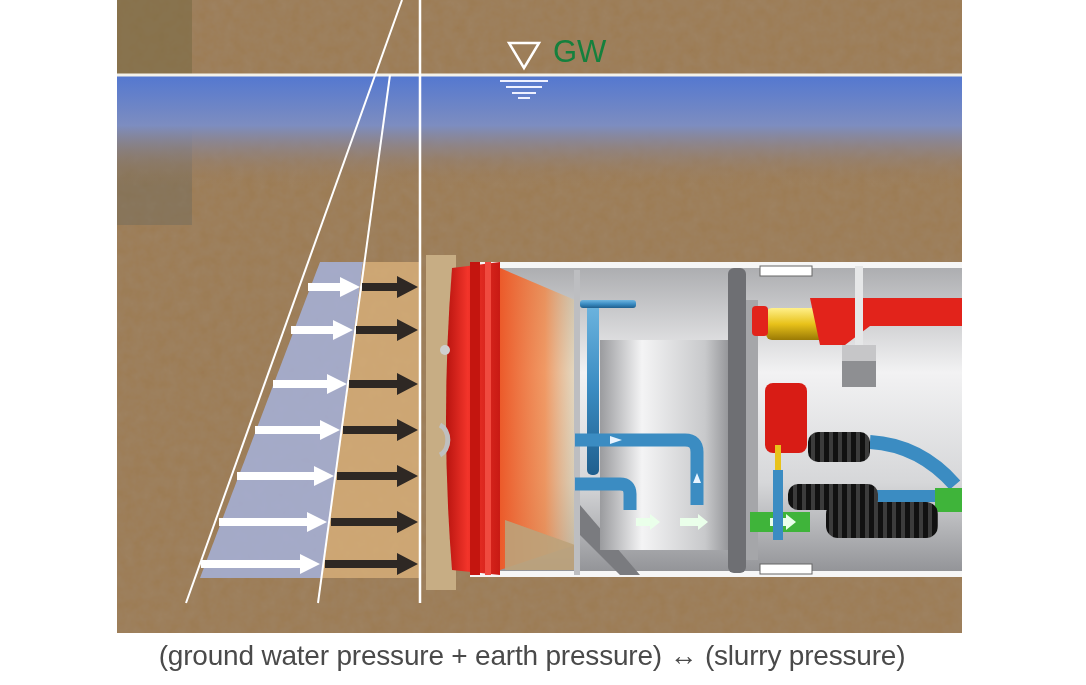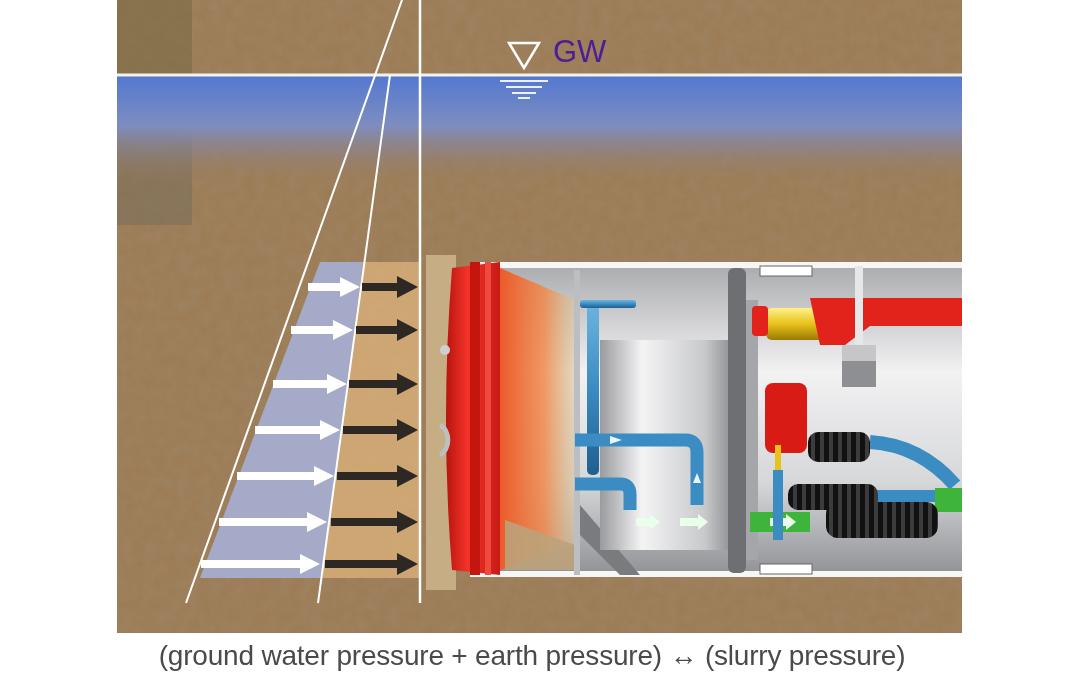--- a/index.html
+++ b/index.html
@@ -4,21 +4,21 @@
   <style>
     html, body { margin: 0; padding: 0; background: #ffffff; }
     body { width: 1086px; height: 685px; position: relative; overflow: hidden; font-family: "Liberation Sans", sans-serif; }
     #figure { position: absolute; left: 117px; top: 0; width: 845px; height: 633px; overflow: hidden; }
     #figure svg { display: block; }
     #caption {
       position: absolute; left: 0; top: 640px; width: 1064px; text-align: center;
       font-family: "Liberation Sans", sans-serif; font-size: 28px; color: #4a4a4a; letter-spacing: -0.2px;
     }
     #gw-label {
-      position: absolute; left: 553px; top: 34px; font-size: 31px; color: #4c1d95;
+      position: absolute; left: 553px; top: 34px; font-size: 31px; color: #15803d;
       font-family: "Liberation Sans", sans-serif;
     }
   </style>
 </head>
 <body>
 
 <div id="figure">
   <svg width="845" height="633" viewBox="117 0 845 633" xmlns="http://www.w3.org/2000/svg">
     <defs>
       <filter id="soilNoise" x="0" y="0" width="100%" height="100%">

